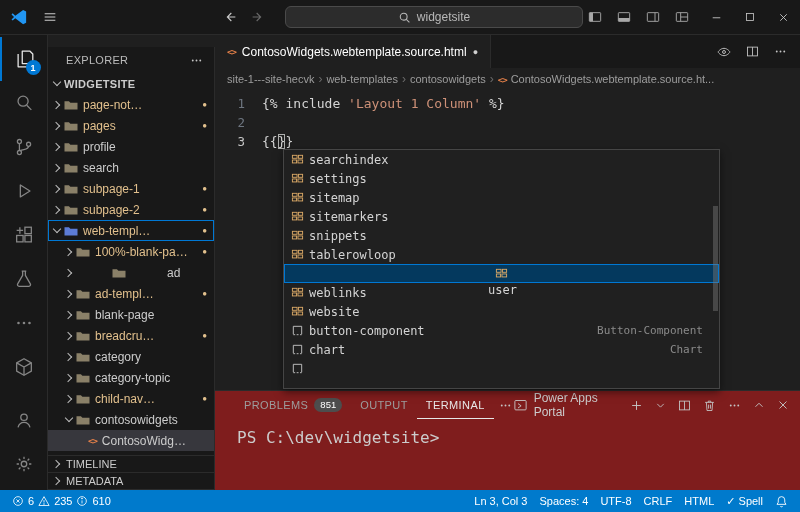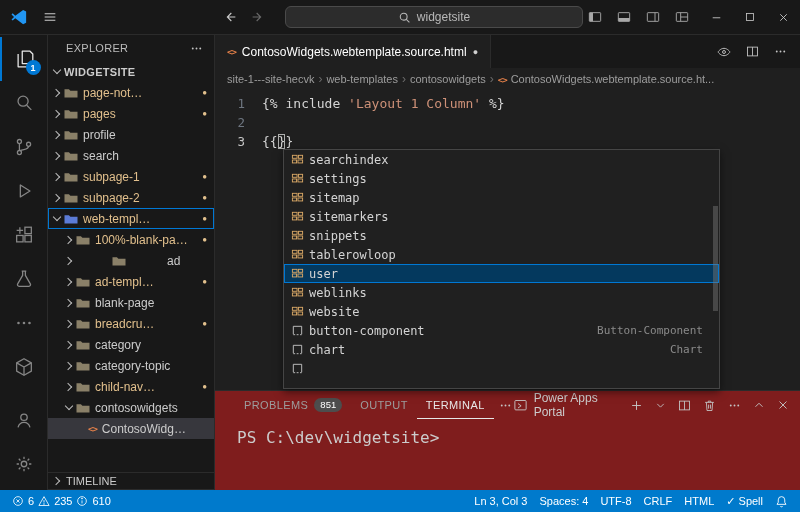--- a/index.html
+++ b/index.html
@@ -24,21 +24,21 @@
   .main { flex:1; display:flex; min-height:0; }
 
   
   .activitybar { width:48px; background:#181818; border-right:1px solid #2b2b2b; display:flex; flex-direction:column; align-items:center; padding-top:2px; }
   .ab-item { width:48px; height:44px; display:flex; align-items:center; justify-content:center; color:#868686; position:relative; cursor:pointer; }
   .ab-item.active { color:#e7e7e7; border-left:2px solid #0078d4; }
   .ab-badge { position:absolute; right:7px; bottom:6px; min-width:15px; height:15px; border-radius:50%; background:#0078d4; color:#fff; font-size:9px; display:flex; align-items:center; justify-content:center; font-weight:bold; }
   .ab-bottom { margin-top:auto; display:flex; flex-direction:column; align-items:center; padding-bottom:4px; }
 
   
-  .sidebar { width:167px; background:#181818; border-right:1px solid #2b2b2b; display:flex; flex-direction:column; min-height:0; }
+  .sidebar { width:167px; background:#181818; border-right:1px solid #2b2b2b; display:flex; flex-direction:column; min-height:0;margin-top:12px; }
   .sb-header { height:26px; display:flex; align-items:center; padding:0 10px 0 18px; font-size:11px; color:#bbbbbb; letter-spacing:.3px; }
   .sb-header .more { margin-left:auto; color:#c5c5c5; cursor:pointer; }
   .sb-section { height:21px; display:flex; align-items:center; font-size:11px; font-weight:bold; color:#cccccc; letter-spacing:.3px; padding-left:2px; cursor:pointer; }
   .tree { flex:1; overflow:hidden; }
   .tree-item { display:flex; align-items:center; height:21px; padding-right:7px; cursor:pointer; color:#cccccc; white-space:nowrap; }
   .tree-item.mod > .label { color:#e2c08d; }
   .tree-item.selected { background:#37373d; }
   .tree-item.focused { outline:1px solid #0078d4; outline-offset:-1px; }
   .tree-item .label { margin-left:5px; overflow:hidden; text-overflow:clip; }
   .tree-item .dot { margin-left:auto; color:#e2c08d; font-size:8px; padding-left:4px; }
@@ -64,21 +64,21 @@
   .cline { display:flex; height:19px; }
   .cline .ln { width:30px; text-align:right; color:#6e7681; margin-right:17px; flex:0 0 30px; font-size:12.5px; }
   .cline .ln.cur { color:#c6c6c6; }
   .ctext { color:#d4d4d4; white-space:pre; }
   .ctext .str { color:#ce9178; }
   .cursor-block { outline:1px solid #aeafad; outline-offset:-1px; }
 
   
   .suggest { position:absolute; left:68px; top:114px; width:437px; height:240px; background:#202020; border:1px solid #454545; overflow:hidden; z-index:10; box-shadow:0 3px 8px rgba(0,0,0,.5); font-family:"DejaVu Sans Mono",monospace; font-size:12px; }
   .sg-item { display:flex; align-items:center; height:19px; padding:0 4px; color:#d4d4d4; cursor:pointer; }
-  .sg-item.selected { background:#04395e; outline:1px solid #0078d4; outline-offset:-1px; }
+  .sg-item.selected { background:#04395e; outline:1px solid #0078d4; outline-offset:-1px;flex-direction:column; }
   .sg-icon { width:19px; flex:0 0 19px; display:flex; align-items:center; justify-content:center; }
   .sg-label { margin-left:2px; }
   .sg-detail { margin-left:auto; color:#8a8a8a; font-size:11px; padding-right:12px; }
   .sg-scroll { position:absolute; right:1px; top:56px; width:5px; height:105px; background:rgba(121,121,121,.45); }
 
   
   .panel { flex:0 0 100px; border-top:1px solid #2b2b2b; background:#7f1d1d; display:flex; flex-direction:column; }
   .panel-tabs { height:28px; display:flex; align-items:center; padding:0 10px 0 20px; font-size:11px; color:#9d9d9d; }
   .ptab { display:flex; align-items:center; gap:6px; padding:0 9px; height:100%; letter-spacing:.4px; cursor:pointer; border-bottom:1px solid transparent; }
   .ptab.active { color:#e7e7e7; border-bottom-color:#e7e7e7; }
@@ -424,20 +424,24 @@
             <span class="icon">
               <span class="html-glyph">&lt;&gt;</span>
             </span>
             <span class="label">ContosoWidg…</span>
           </div>
         </div>
       <div class="sb-foot">
         <div class="sb-sec2">
           <span class="chev c"></span>
           <span class="lbl">TIMELINE</span>
+        </div>
+        <div class="sb-sec2">
+          <span class="chev c"></span>
+          <span class="lbl">METADATA</span>
         </div>
       </div>
     </div>
 
     <div class="editor-region">
       <div class="tabbar">
         <div class="tab">
           <span class="html-glyph">&lt;&gt;</span>
           <span class="tab-title">ContosoWidgets.webtemplate.source.html</span>
           <span class="tab-dot">●</span>

